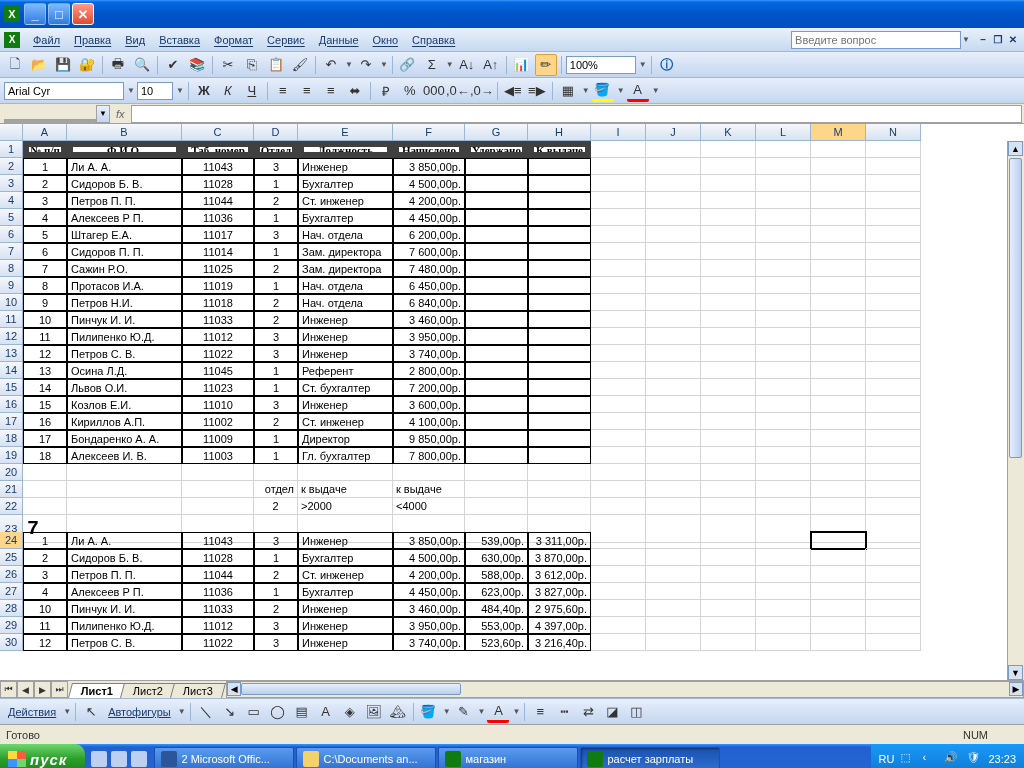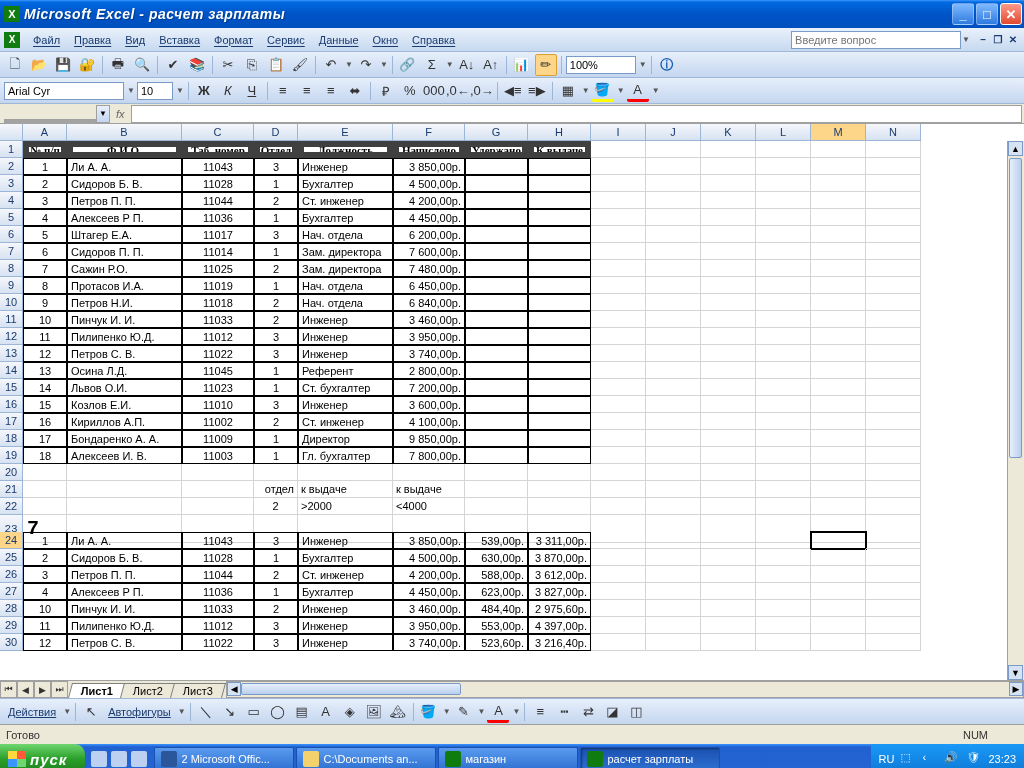--- a/index.html
+++ b/index.html
@@ -91,21 +91,20 @@
 .task-btn.active { background: linear-gradient(to bottom, #1a50b0, #2e70d0); box-shadow: inset 1px 1px 2px rgba(0,0,0,0.4); }
 .task-btn .ti { width: 16px; height: 16px; background: #eee; border-radius: 2px; flex-shrink: 0; }
 .tray { margin-left: auto; height: 30px; background: linear-gradient(to bottom, #1999f8, #0f78d4); display: flex; align-items: center; padding: 0 8px; gap: 6px; color: #fff; font-size: 11px; }
 .tray-icon { width: 16px; height: 16px; display: inline-block; }
 </style>
 </head>
 <body>
 
 <div class="titlebar">
   <span class="app-icon">X</span>
-  <span class="title">Microsoft Excel - расчет зарплаты</span>
   <div class="winbtns">
     <div class="winbtn min">_</div>
     <div class="winbtn max">□</div>
     <div class="winbtn close">✕</div>
   </div>
 </div>
 
 <div class="menubar">
   <span class="mini-icon">X</span>
   <span class="menu-item">Файл</span>

